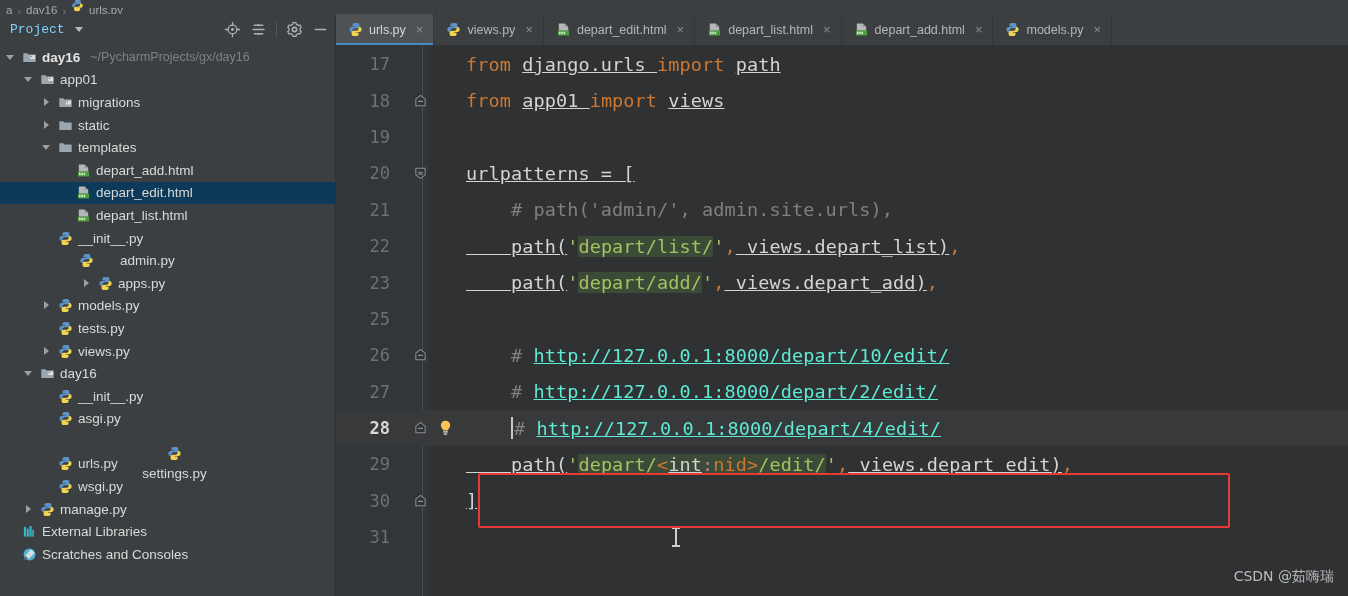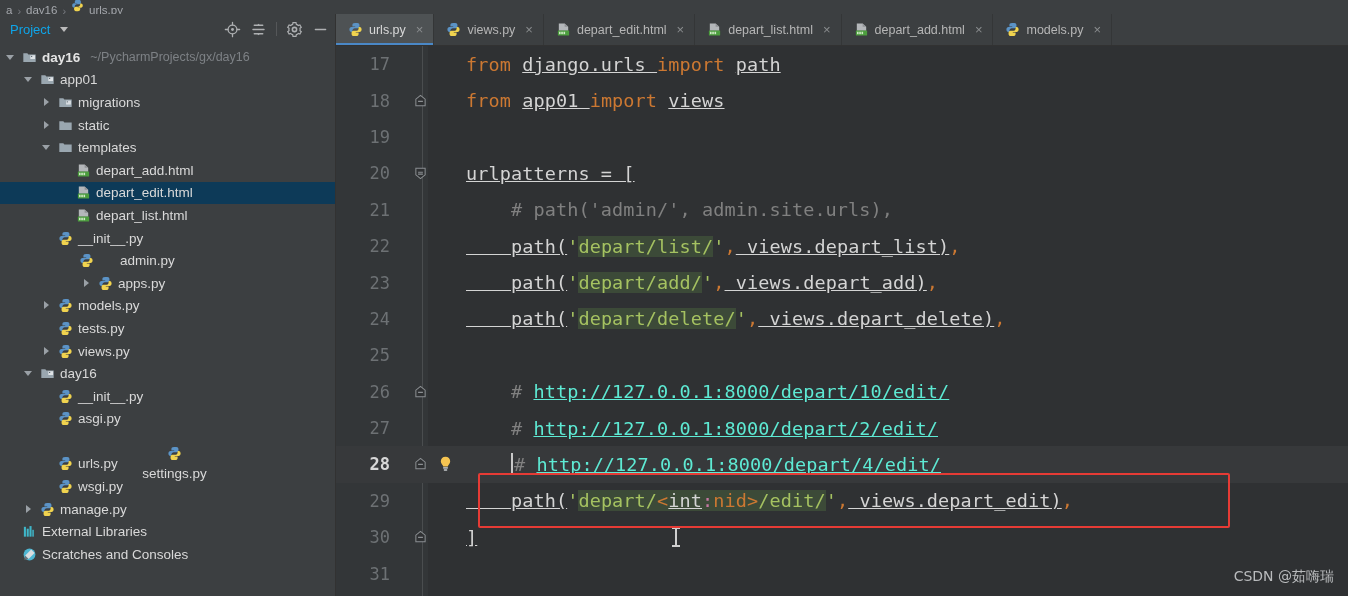--- a/index.html
+++ b/index.html
@@ -25,21 +25,21 @@
 
   
   .project-panel {
     position:absolute; left:0; top:14px; width:336px; height:582px;
     background:#3c3f41; border-right:1px solid #323232;
   }
   .panel-header {
     height:30px; display:flex; align-items:center;
     padding:0 6px 0 10px; gap:6px;
   }
-  .panel-title { font-size:13px; color:#0ea5e9; white-space:nowrap; }
+  .panel-title { font-size:13px; color:#7dd3fc; white-space:nowrap;font-family:Liberation Mono, monospace; }
   .caret-down {
     width:0;height:0;border-left:4.5px solid transparent;
     border-right:4.5px solid transparent;border-top:5px solid #bbbbbb;
     margin-left:4px;
   }
   .panel-tools { margin-left:auto; display:flex; align-items:center; gap:9px; }
   .tool-ico { width:17px; height:17px; display:block; opacity:.85; }
   .tool-div { width:1px; height:14px; background:#555759; }
 
   
@@ -519,25 +519,20 @@
           </div>
           <div class="line">
             <span class="lnum">22</span>
             <span class="gutter-marks"></span>
             <span class="code-text"><span class="plain">    path(</span><span class="str">'</span><span class="str hl">depart/list/</span><span class="str">'</span><span class="punc">,</span><span class="plain"> views.depart_list)</span><span class="punc">,</span></span>
           </div>
           <div class="line">
             <span class="lnum">23</span>
             <span class="gutter-marks"></span>
             <span class="code-text"><span class="plain">    path(</span><span class="str">'</span><span class="str hl">depart/add/</span><span class="str">'</span><span class="punc">,</span><span class="plain"> views.depart_add)</span><span class="punc">,</span></span>
-          </div>
-          <div class="line">
-            <span class="lnum">24</span>
-            <span class="gutter-marks"></span>
-            <span class="code-text"><span class="plain">    path(</span><span class="str">'</span><span class="str hl">depart/delete/</span><span class="str">'</span><span class="punc">,</span><span class="plain"> views.depart_delete)</span><span class="punc">,</span></span>
           </div>
           <div class="line">
             <span class="lnum">25</span>
             <span class="gutter-marks"></span>
             <span class="code-text"></span>
           </div>
           <div class="line">
             <span class="lnum">26</span>
             <span class="gutter-marks">
               <svg class="fold-icon" viewBox="0 0 14 14">

